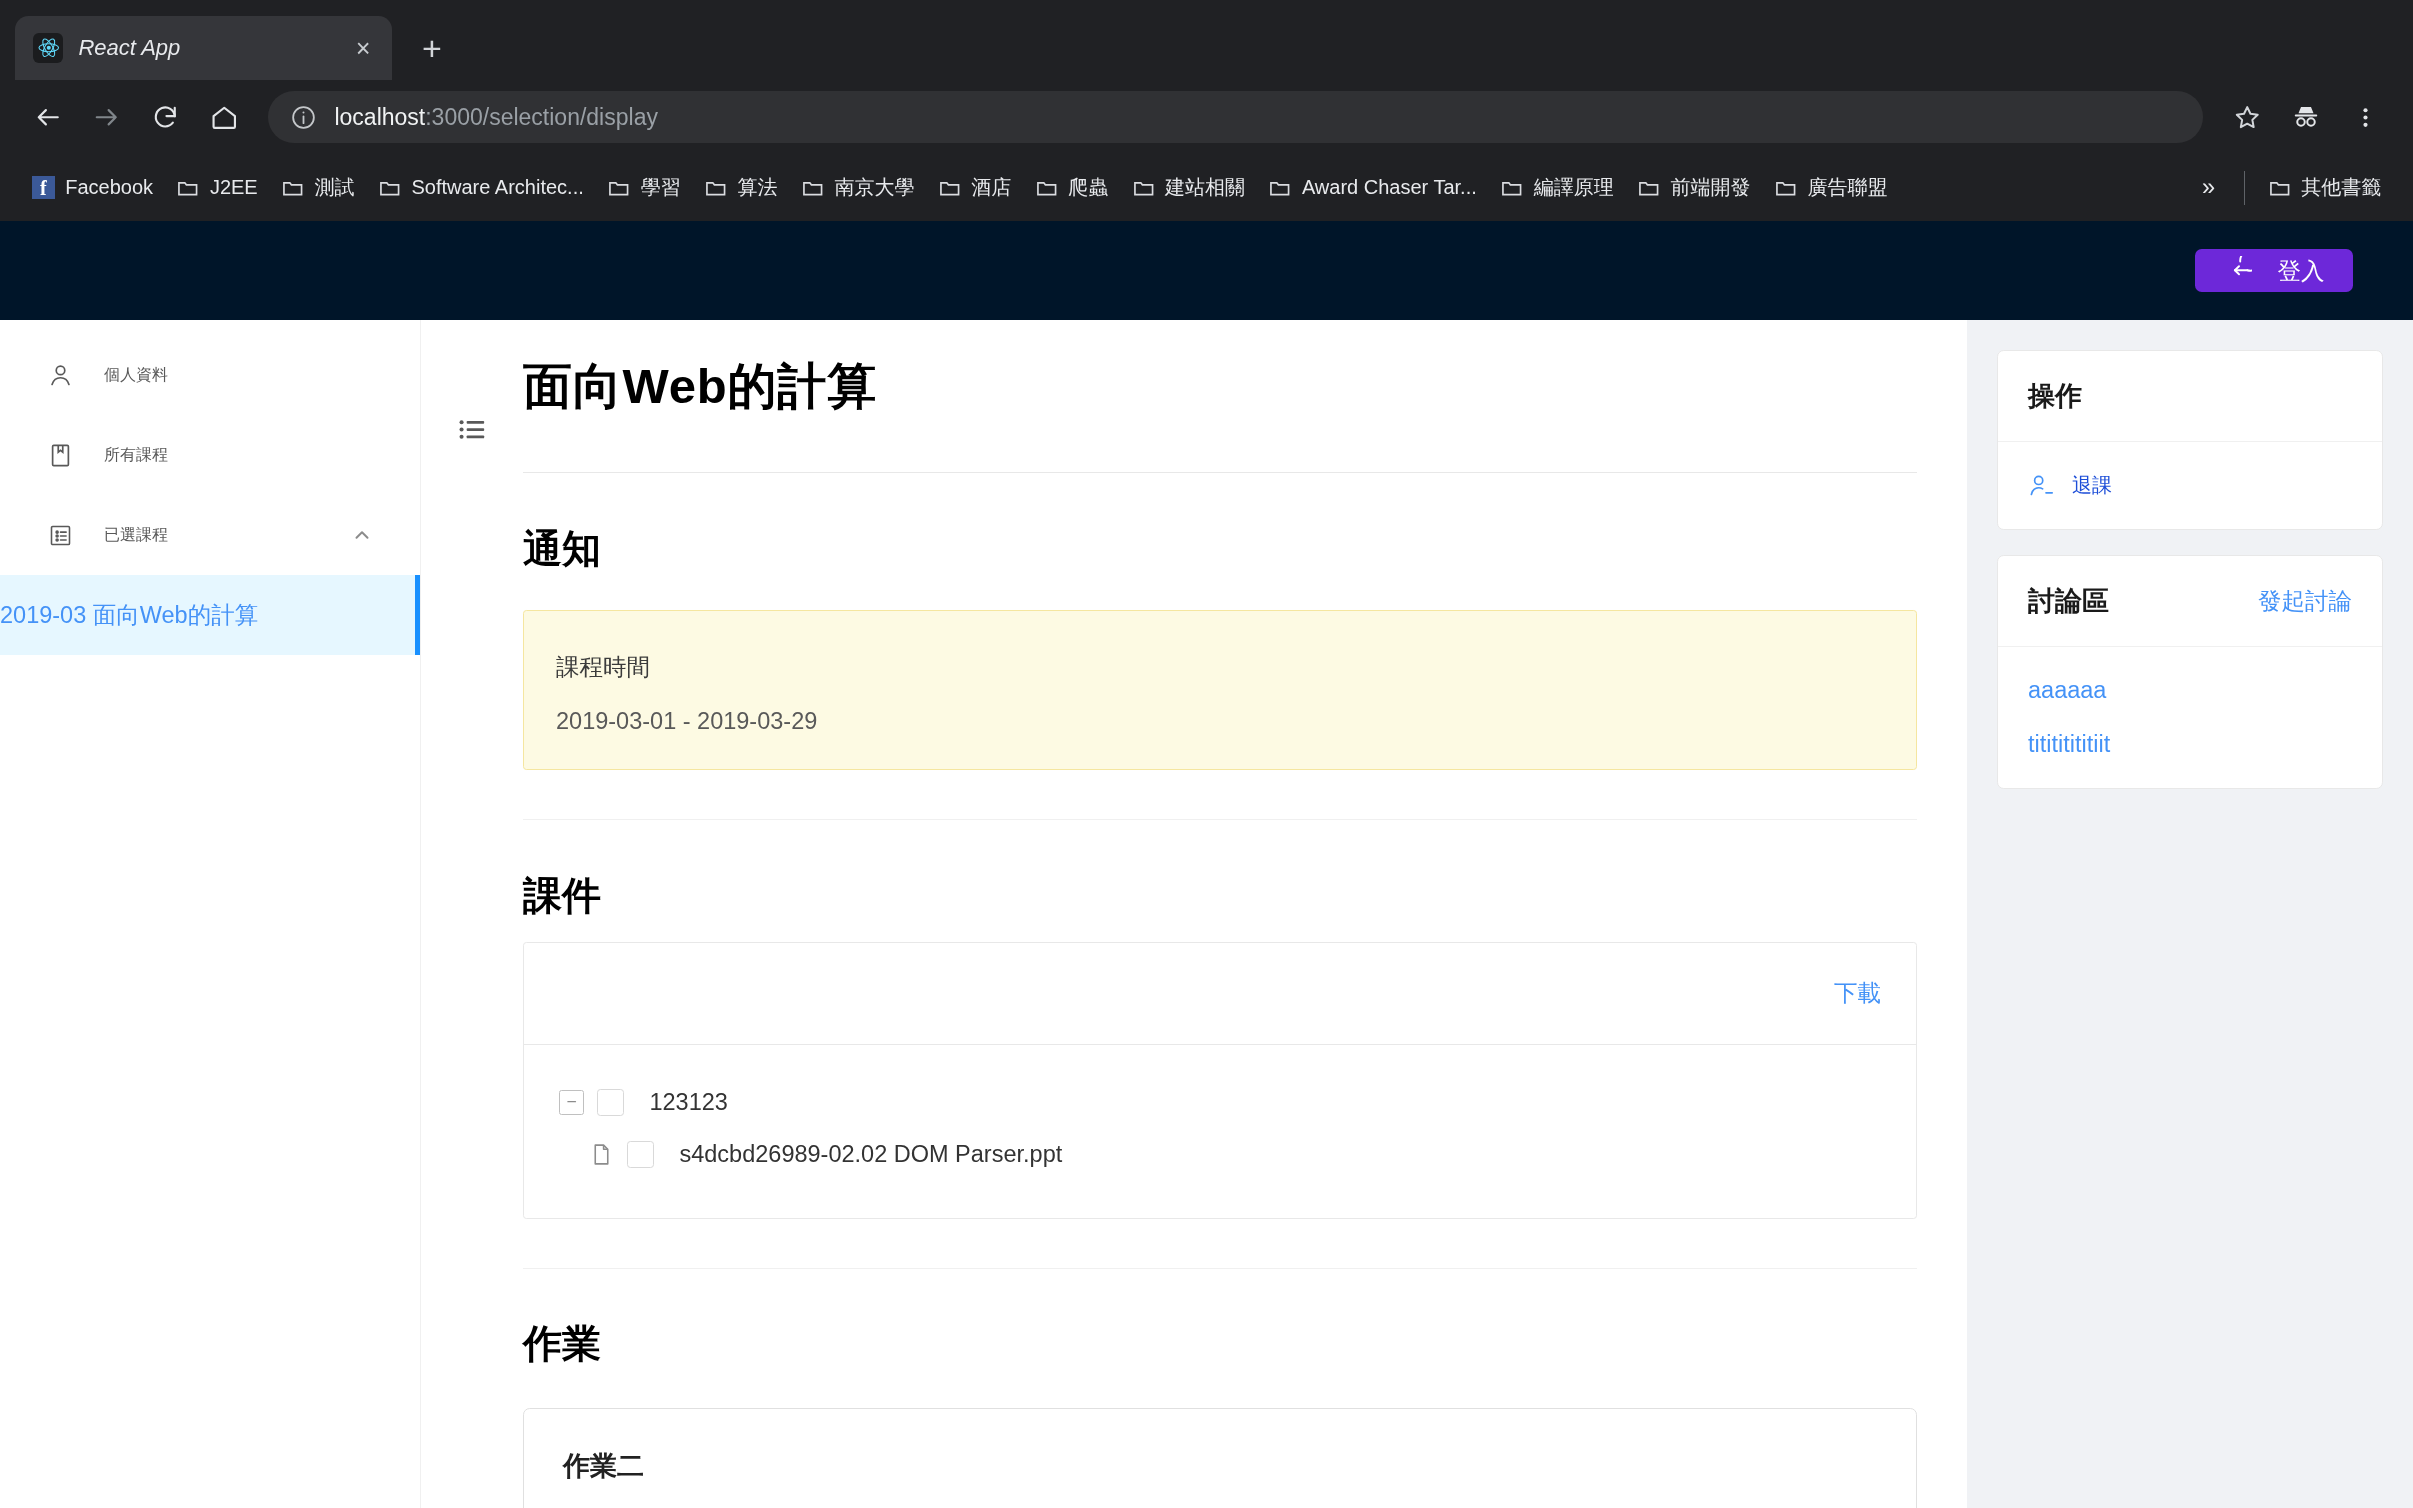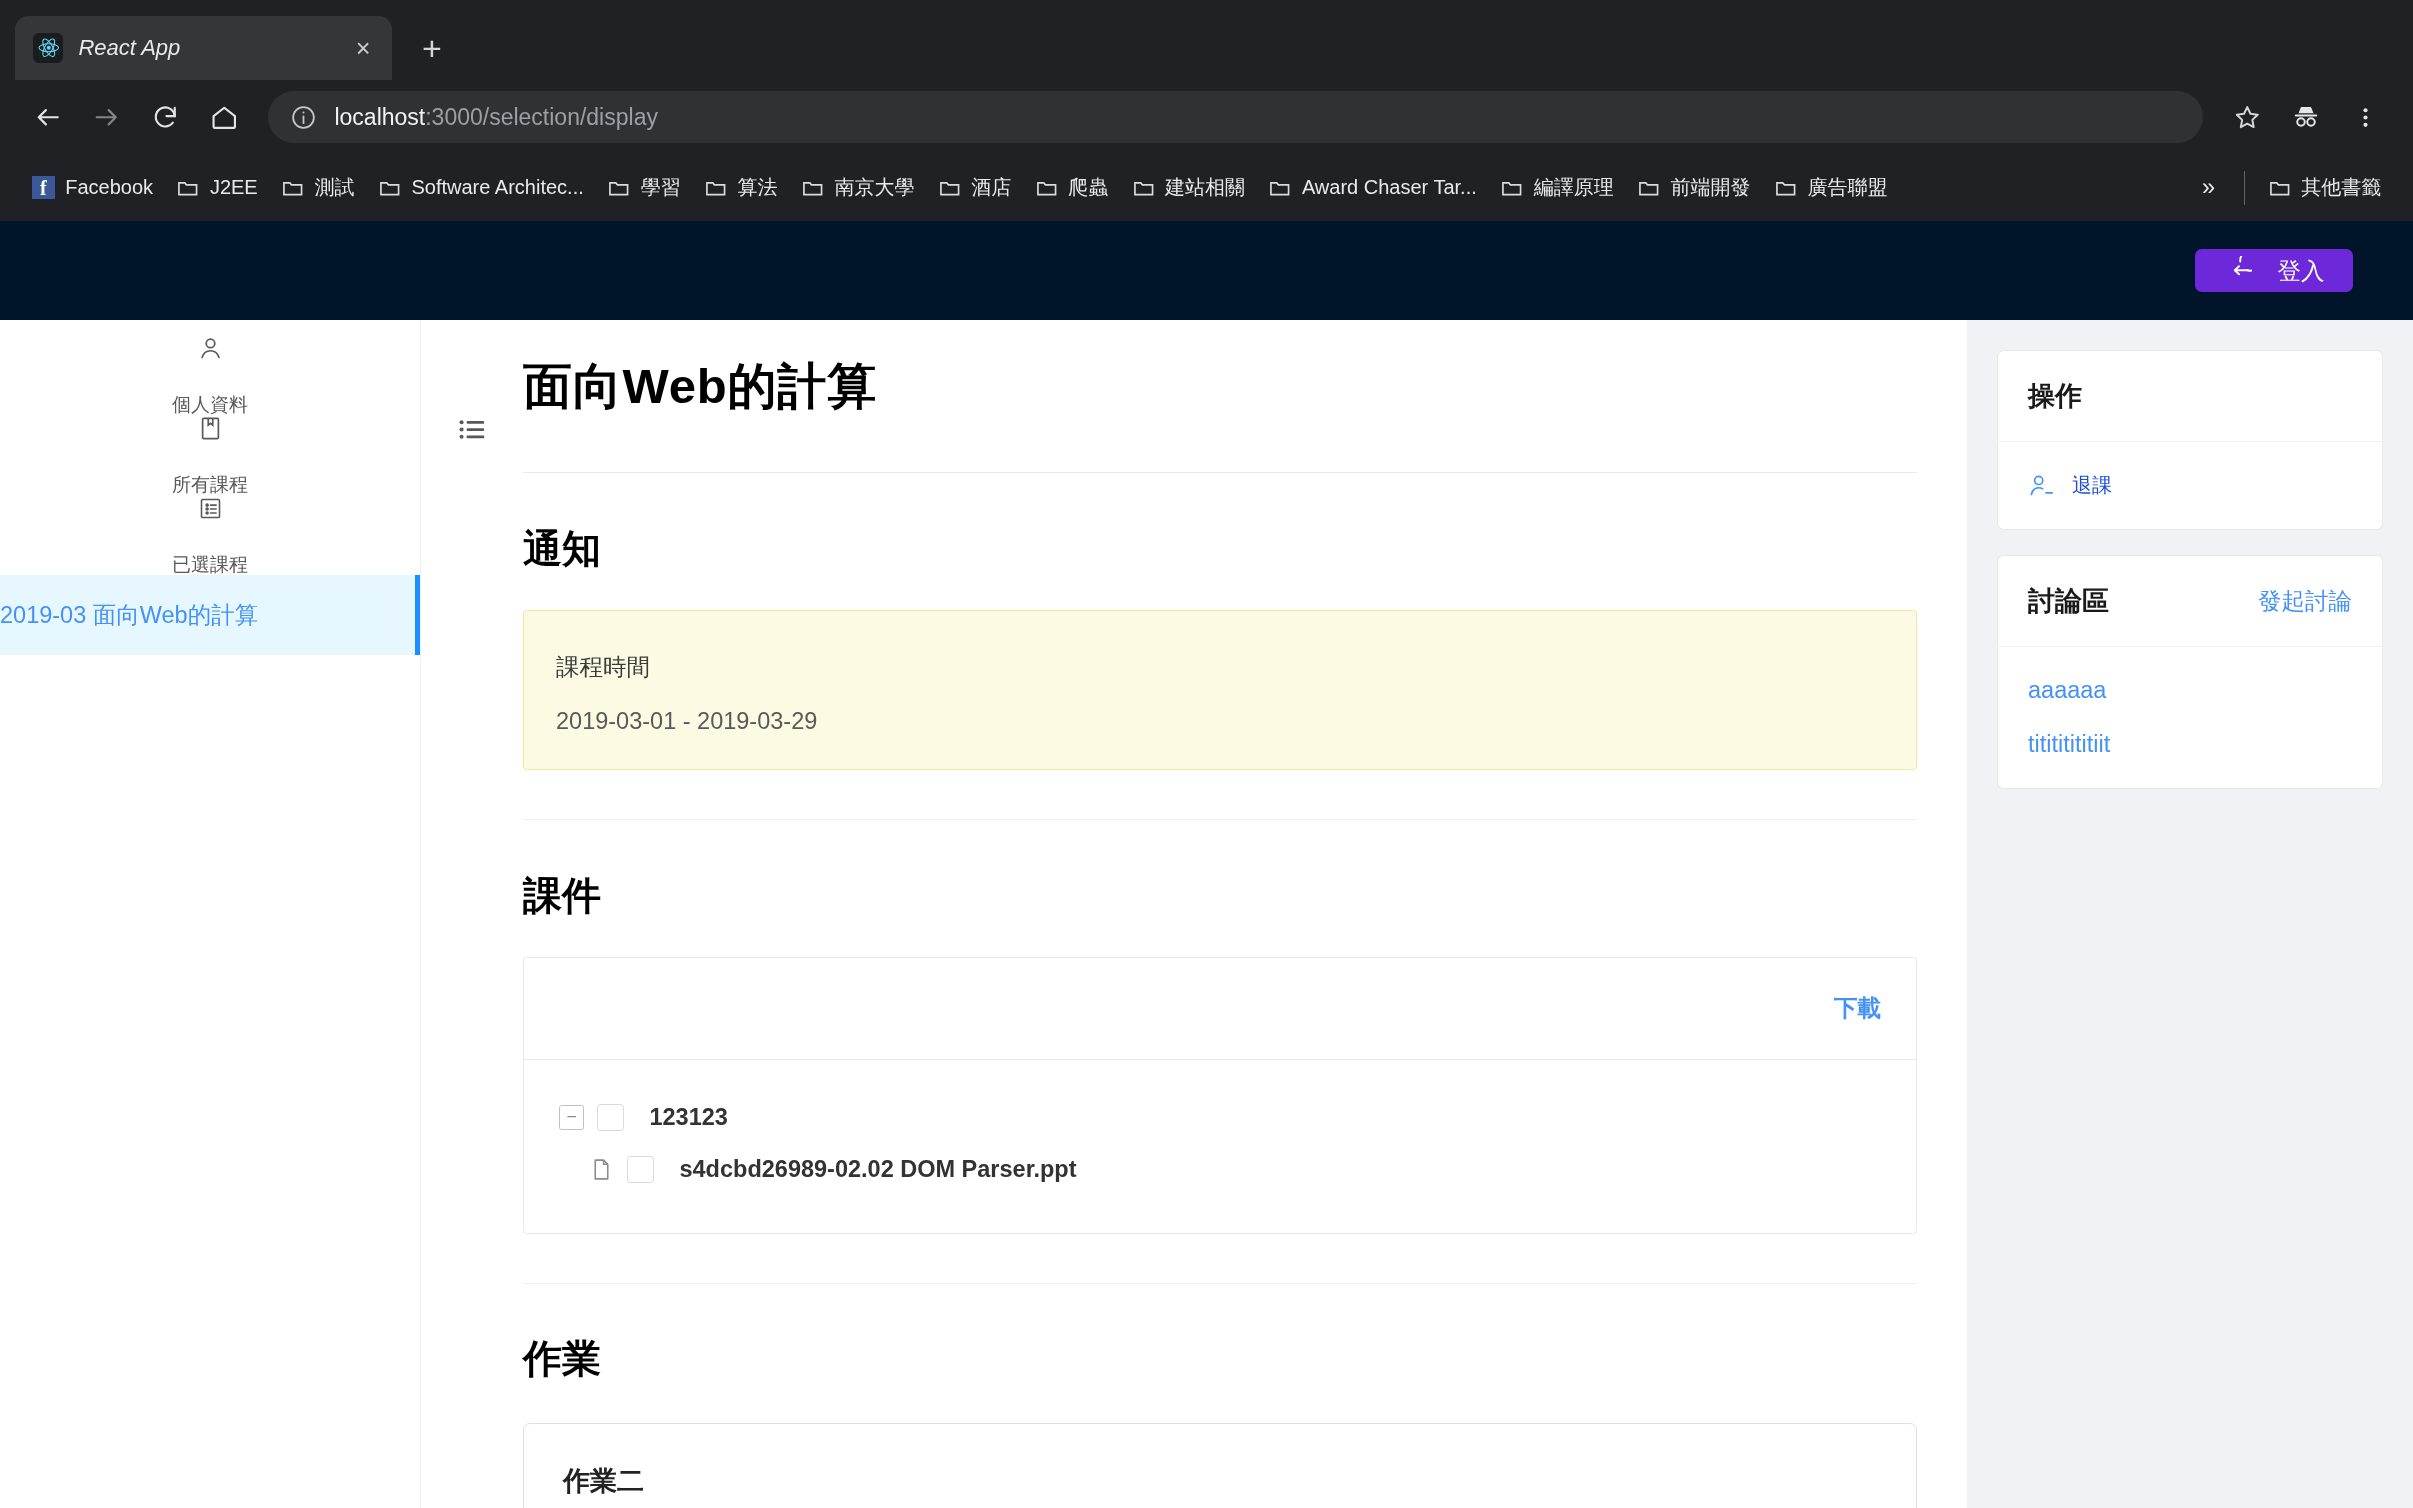--- a/index.html
+++ b/index.html
@@ -67,21 +67,21 @@
     background: #6d28d9; color: #fff; border: none; border-radius: 6.7px;
     height: 43px; padding: 0 28.5px; display: flex; align-items: center; gap: 26px;
     font-size: 23.5px; font-family: inherit;
   }
 
   .app-body { display: flex; height: 1272px; background: #fff; }
 
   .sidebar { width: 421px; background: #fff; border-right: 0.8px solid #f0f0f0; padding-top: 15px; flex: none; }
   .side-item {
     height: 80px; display: flex; align-items: center; padding: 0 47px; gap: 30px;
-    color: #595959; font-size: 19px; position: relative; flex-direction: column;
+    color: #595959; font-size: 16px; position: relative;
   }
   .side-item .arrow { margin-left: auto; color: #8c8c8c; font-size: 18.4px; }
   .side-sub {
     height: 80px; display: flex; align-items: center; 
     color: #4492f7; font-size: 23.5px; background: #e6f7ff; position: relative;
   }
   .side-sub::after {
     content: ""; position: absolute; right: 0; top: 0; bottom: 0; width: 5px; background: #1890ff;
   }
 
@@ -95,21 +95,21 @@
 
   .notice {
     background: #fdfae3; border: 0.8px solid #f5e6a0; border-radius: 3.4px;
     margin-top: 34px; padding: 40px 32px 34px;
   }
   .notice-title { font-size: 23.5px; color: #3b3b3b; }
   .notice-date { font-size: 23.5px; color: #595959; margin-top: 25px; }
 
   .rule { height: 0.8px; background: #f0f0f0; margin-top: 49px; }
 
-  .card { border: 0.8px solid #e8e8e8; border-radius: 3.4px; margin-top: 34px; background: #fff; font-weight: bold; }
+  .card { border: 0.8px solid #e8e8e8; border-radius: 3.4px; margin-top: 19px; background: #fff; }
   .card-head {
     height: 102px; border-bottom: 0.8px solid #e8e8e8; display: flex; align-items: center;
     justify-content: flex-end; padding: 0 35px;
   }
   .link { color: #4492f7; font-size: 23.5px; }
   .card-body { padding: 44px 35px 50px; }
 
   .tree-row { display: flex; align-items: center; gap: 13.4px; font-size: 23.5px; color: #333; }
   .tree-row.child { padding-left: 30px; margin-top: 25px; }
   .sq {

